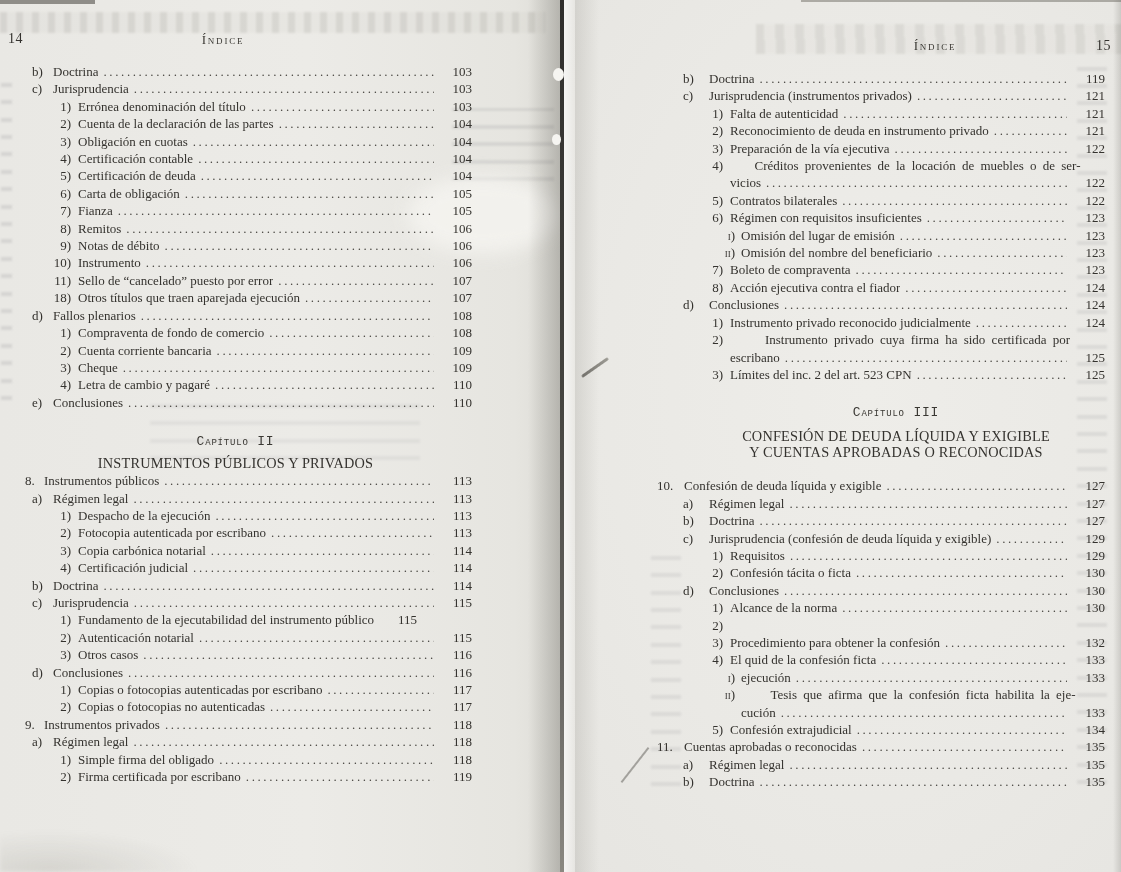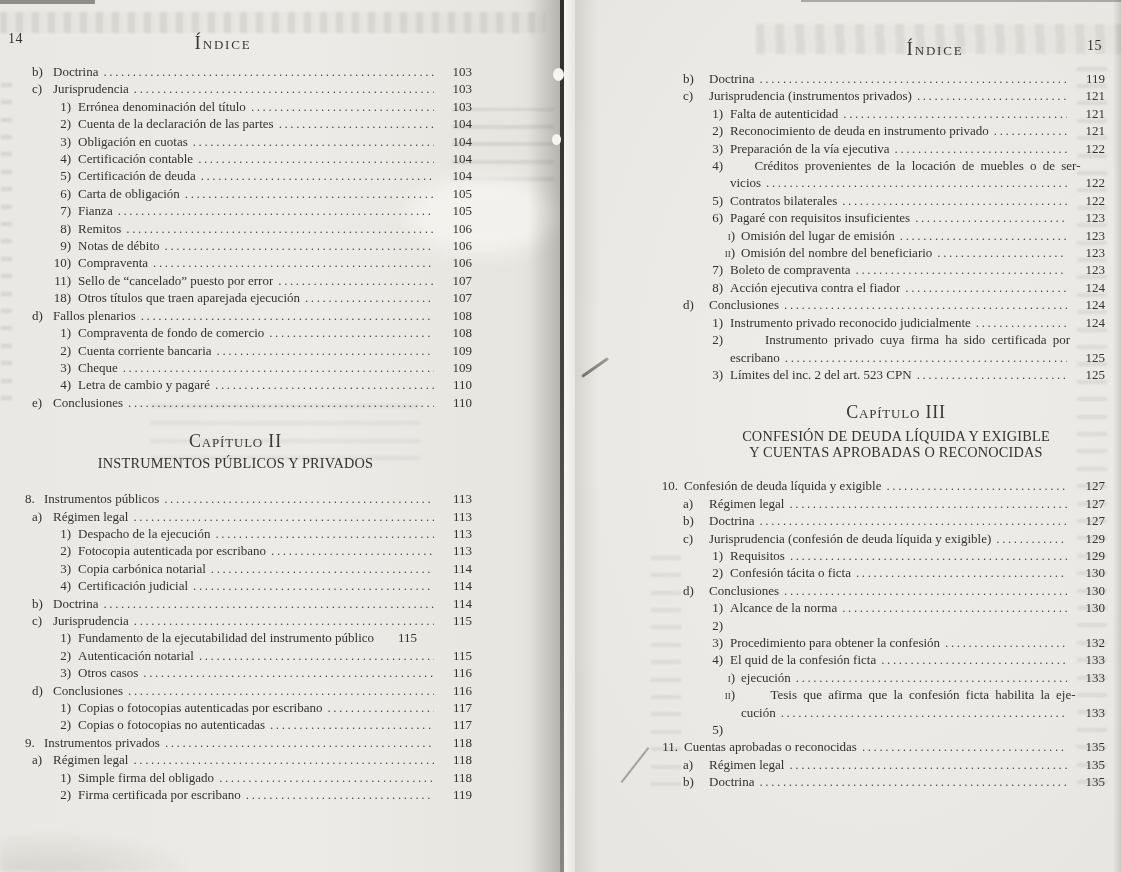--- a/index.html
+++ b/index.html
@@ -10,22 +10,22 @@
         background:repeating-linear-gradient(0deg, rgba(0,0,0,.012) 0 1px, transparent 1px 3px);}
   .page{position:absolute; top:0; height:872px;}
   .page-left{left:0; width:560px;
         background:linear-gradient(90deg,#e9e8e4 0%, #ecebe7 55%, #e6e5e0 92%, #dddcd6 100%);}
   .page-right{left:561px; width:560px;
         background:radial-gradient(ellipse at 55% 45%, #eeede9 0%, #eae9e5 60%, #e6e5e1 100%);}
 
   
   .pagenum{position:absolute; font-size:14px; letter-spacing:.5px;}
   .pn-left{left:8px; top:31px;}
-  .pn-right{left:526px; top:38px; width:24px; }
-  .running{position:absolute; font-variant:small-caps; font-size:19px;
+  .pn-right{left:526px; top:38px; width:24px; text-align:right;}
+  .running{position:absolute; font-variant:small-caps; font-size:13px;
            letter-spacing:1.8px; text-align:center; width:120px; color:#3a3833;}
   .run-left{left:163px; top:32px;}
   .run-right{left:314px; top:38px;}
 
   
   .content{position:absolute; font-size:13px;}
   .content-left{left:25px; top:63px; width:447px;}
   .content-right{left:96px; top:70px; width:448px;}
   .row{display:flex; line-height:17.4px;}
   .mk{flex:none;}
@@ -38,30 +38,30 @@
   .dots{flex:1 1 0; overflow:hidden; white-space:nowrap; margin:0 2px 0 5px;
         letter-spacing:2.6px; color:#4c4a45;}
   .dots::after{content:"......................................................................................................................................................";}
   .nodots .dots::after{content:"";}
   .pgn{flex:none; width:36px; text-align:right;}
 
   
   .content-left .lv-top .mk{width:13px; margin-right:6px; text-align:left;}
   .content-left .lv-letter{padding-left:7px;} .content-left .lv-letter .mk{width:15px; margin-right:6px;}
   .content-left .lv-num{padding-left:24px;}  .content-left .lv-num .mk{width:22px; margin-right:7px; text-align:right;}
-  .content-right .lv-top .mk{width:21px; margin-right:6px; text-align:right;}
+  .content-right .lv-top .mk{width:21px; margin-right:6px; }
   .content-right .lv-letter{padding-left:26px;} .content-right .lv-letter .mk{width:18px; margin-right:8px;}
   .content-right .lv-num{padding-left:44px;}  .content-right .lv-num .mk{width:22px; margin-right:7px; text-align:right;}
   .content-right .lv-rom{padding-left:58px;}  .content-right .lv-rom .mk{width:20px; margin-right:6px; text-align:right; font-variant:small-caps;}
 
   
   .chapter{text-align:center;}
-  .content-left .chapter{margin-top:22px; margin-bottom:18px; padding-right:26px;}
+  .content-left .chapter{margin-top:22px; margin-bottom:0; padding-right:26px;}
   .content-right .chapter{margin-top:21px; margin-bottom:17px; padding-left:30px;}
-  .chap-label{font-variant:small-caps; font-size:18px; letter-spacing:.8px; line-height:17px; color:#3a3833;}
+  .chap-label{font-variant:small-caps; font-size:13px; letter-spacing:.8px; line-height:17px; color:#3a3833;font-family:Liberation Mono, monospace;}
   .content-left .chap-title{margin-top:5px;}
   .content-right .chap-title{margin-top:7px;}
   .chap-title-line{font-size:14.3px; letter-spacing:.2px; line-height:17px;}
   .content-right .chap-title-line{line-height:16px;}
 
   
   .gutter-shadow-left{position:absolute; left:528px; top:0; width:32px; height:872px;
         background:linear-gradient(90deg, rgba(90,88,82,0) 0%, rgba(90,88,82,.30) 100%);}
   .gutter-line{position:absolute; left:560px; top:0; width:4px; height:872px;
         background:linear-gradient(180deg,#2f2e2c 0%, #454440 45%, #6b6965 80%, #8a8881 100%);}
@@ -222,21 +222,21 @@
               <span class="tx">Notas de débito</span>
               <span class="dots"></span>
               <span class="pgn">106</span>
             </span>
           </span>
         </div>
         <div class="row lv-num">
           <span class="mk">10)</span>
           <span class="bd">
             <span class="last">
-              <span class="tx">Compraventa</span>
+              <span class="tx">Instrumento</span>
               <span class="dots"></span>
               <span class="pgn">106</span>
             </span>
           </span>
         </div>
         <div class="row lv-num">
           <span class="mk">11)</span>
           <span class="bd">
             <span class="last">
               <span class="tx">Sello de “cancelado” puesto por error</span>
@@ -582,21 +582,21 @@
               <span class="tx">Contratos bilaterales</span>
               <span class="dots"></span>
               <span class="pgn">122</span>
             </span>
           </span>
         </div>
         <div class="row lv-num">
           <span class="mk">6)</span>
           <span class="bd">
             <span class="last">
-              <span class="tx">Pagaré con requisitos insuficientes</span>
+              <span class="tx">Régimen con requisitos insuficientes</span>
               <span class="dots"></span>
               <span class="pgn">123</span>
             </span>
           </span>
         </div>
         <div class="row lv-rom">
           <span class="mk">i)</span>
           <span class="bd">
             <span class="last">
               <span class="tx">Omisión del lugar de emisión</span>
@@ -802,20 +802,27 @@
             <span class="first">Tesis que afirma que la confesión ficta habilita la eje-</span>
             <span class="last">
               <span class="tx">cución</span>
               <span class="dots"></span>
               <span class="pgn">133</span>
             </span>
           </span>
         </div>
         <div class="row lv-num">
           <span class="mk">5)</span>
+          <span class="bd">
+            <span class="last">
+              <span class="tx">Confesión extrajudicial</span>
+              <span class="dots"></span>
+              <span class="pgn">134</span>
+            </span>
+          </span>
         </div>
         <div class="row lv-top">
           <span class="mk">11.</span>
           <span class="bd">
             <span class="last">
               <span class="tx">Cuentas aprobadas o reconocidas</span>
               <span class="dots"></span>
               <span class="pgn">135</span>
             </span>
           </span>

